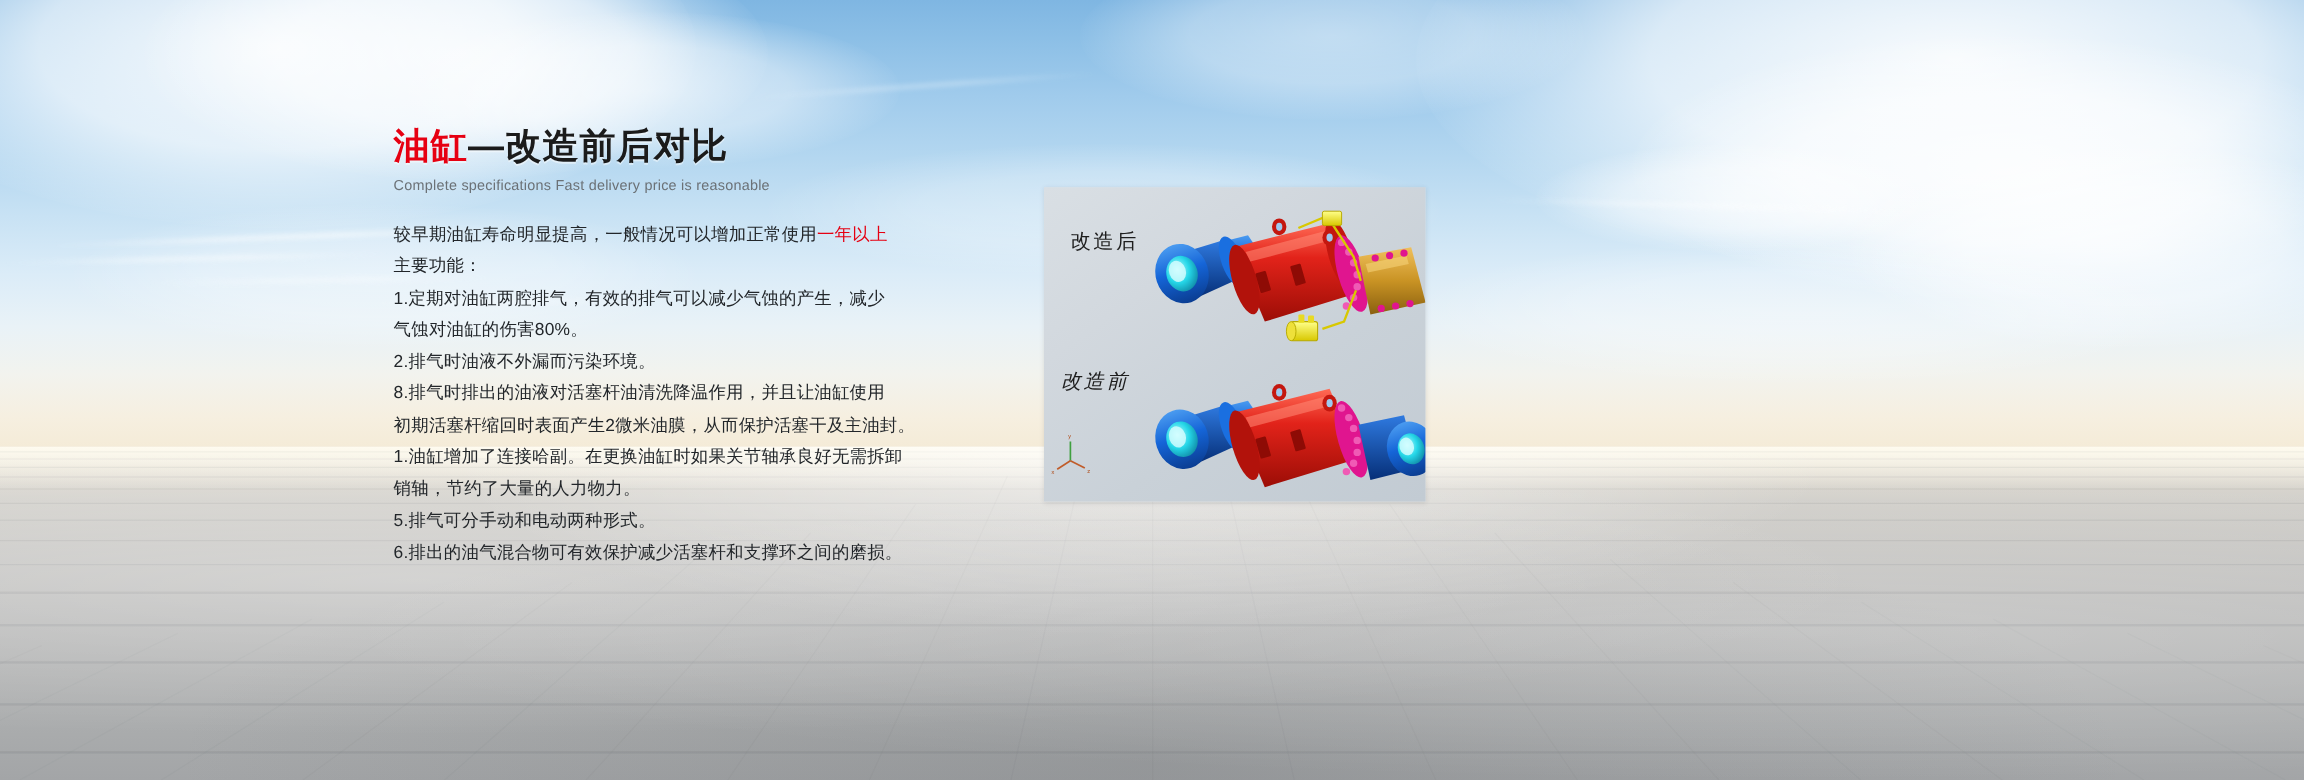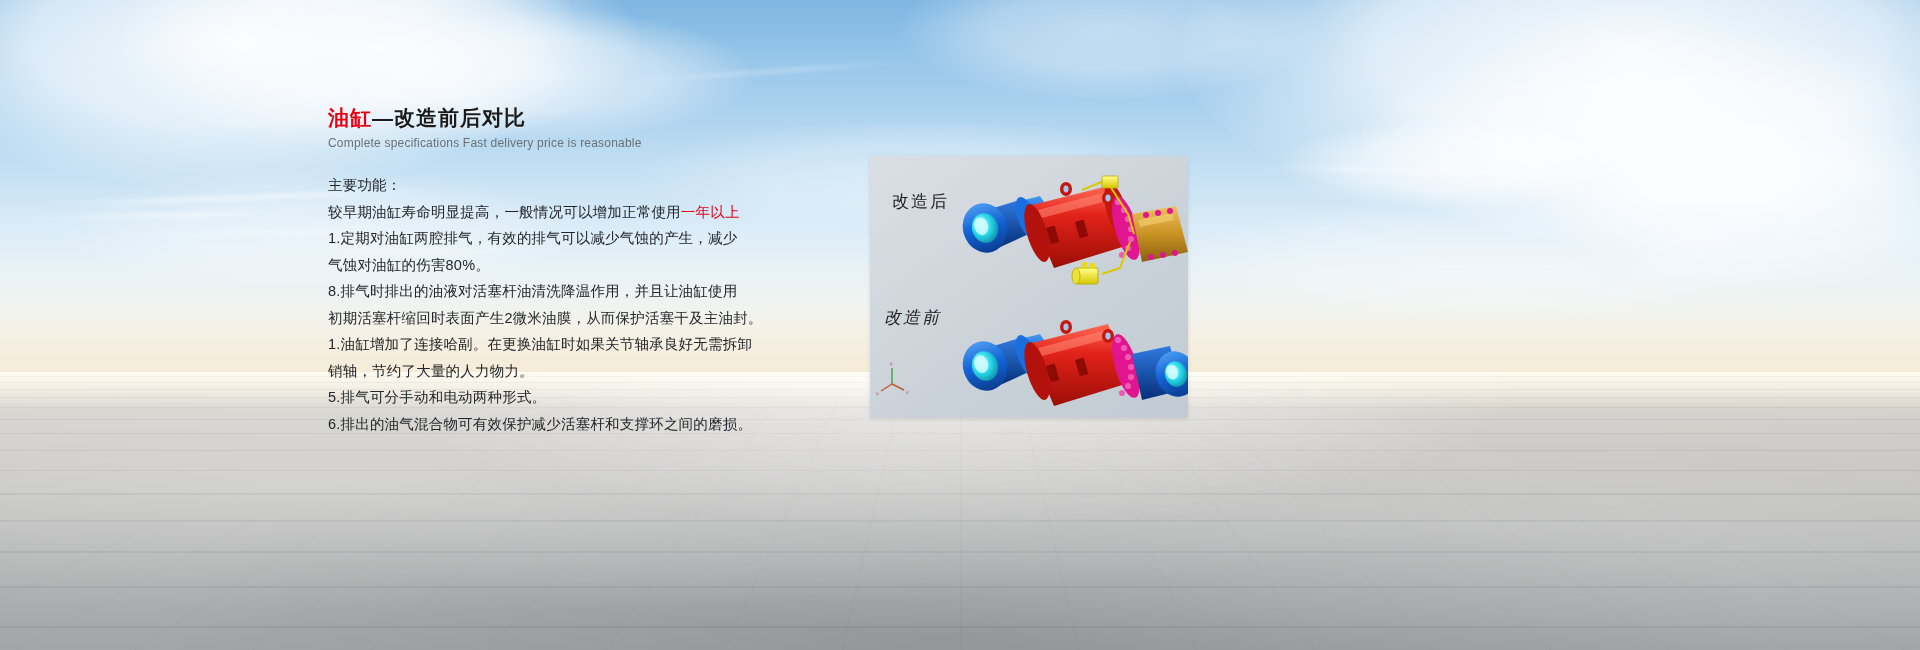--- a/index.html
+++ b/index.html
@@ -122,21 +122,21 @@
       radial-gradient(ellipse at 50% 95%, rgba(90,94,98,.22), rgba(0,0,0,0) 60%);
   }
 
   
   .copy {
     position: absolute;
     left: 328px; top: 106px;
     width: 560px;
   }
   .title {
-    font-size: 21px;
+    font-size: 30px;
     font-weight: bold;
     letter-spacing: 1px;
     color: #1b1b1b;
     line-height: 1.15;
     white-space: nowrap;
     text-shadow: 0 1px 0 rgba(255,255,255,.45);
   }
   .title .hl { color: #e60012; }
   .subtitle {
     margin-top: 6px;
@@ -251,24 +251,25 @@
 
   <div class="copy">
 
     <div class="title">
       <span class="hl">油缸</span><span>—改造前后对比</span>
     </div>
 
     <div class="subtitle">Complete specifications Fast delivery price is reasonable</div>
 
     <div class="body">
+      <p><span>较早期油缸寿命明显提高，一般情况可以增加正常使用</span><span class="red">一年以上</span></p>
       <p>主要功能：</p>
-      <p><span>较早期油缸寿命明显提高，一般情况可以增加正常使用</span><span class="red">一年以上</span></p>
       <p>1.定期对油缸两腔排气，有效的排气可以减少气蚀的产生，减少</p>
       <p>气蚀对油缸的伤害80%。</p>
+      <p>2.排气时油液不外漏而污染环境。</p>
       <p>8.排气时排出的油液对活塞杆油清洗降温作用，并且让油缸使用</p>
       <p>初期活塞杆缩回时表面产生2微米油膜，从而保护活塞干及主油封。</p>
       <p>1.油缸增加了连接哈副。在更换油缸时如果关节轴承良好无需拆卸</p>
       <p>销轴，节约了大量的人力物力。</p>
       <p>5.排气可分手动和电动两种形式。</p>
       <p>6.排出的油气混合物可有效保护减少活塞杆和支撑环之间的磨损。</p>
     </div>
   </div>
 
   <div class="product">

